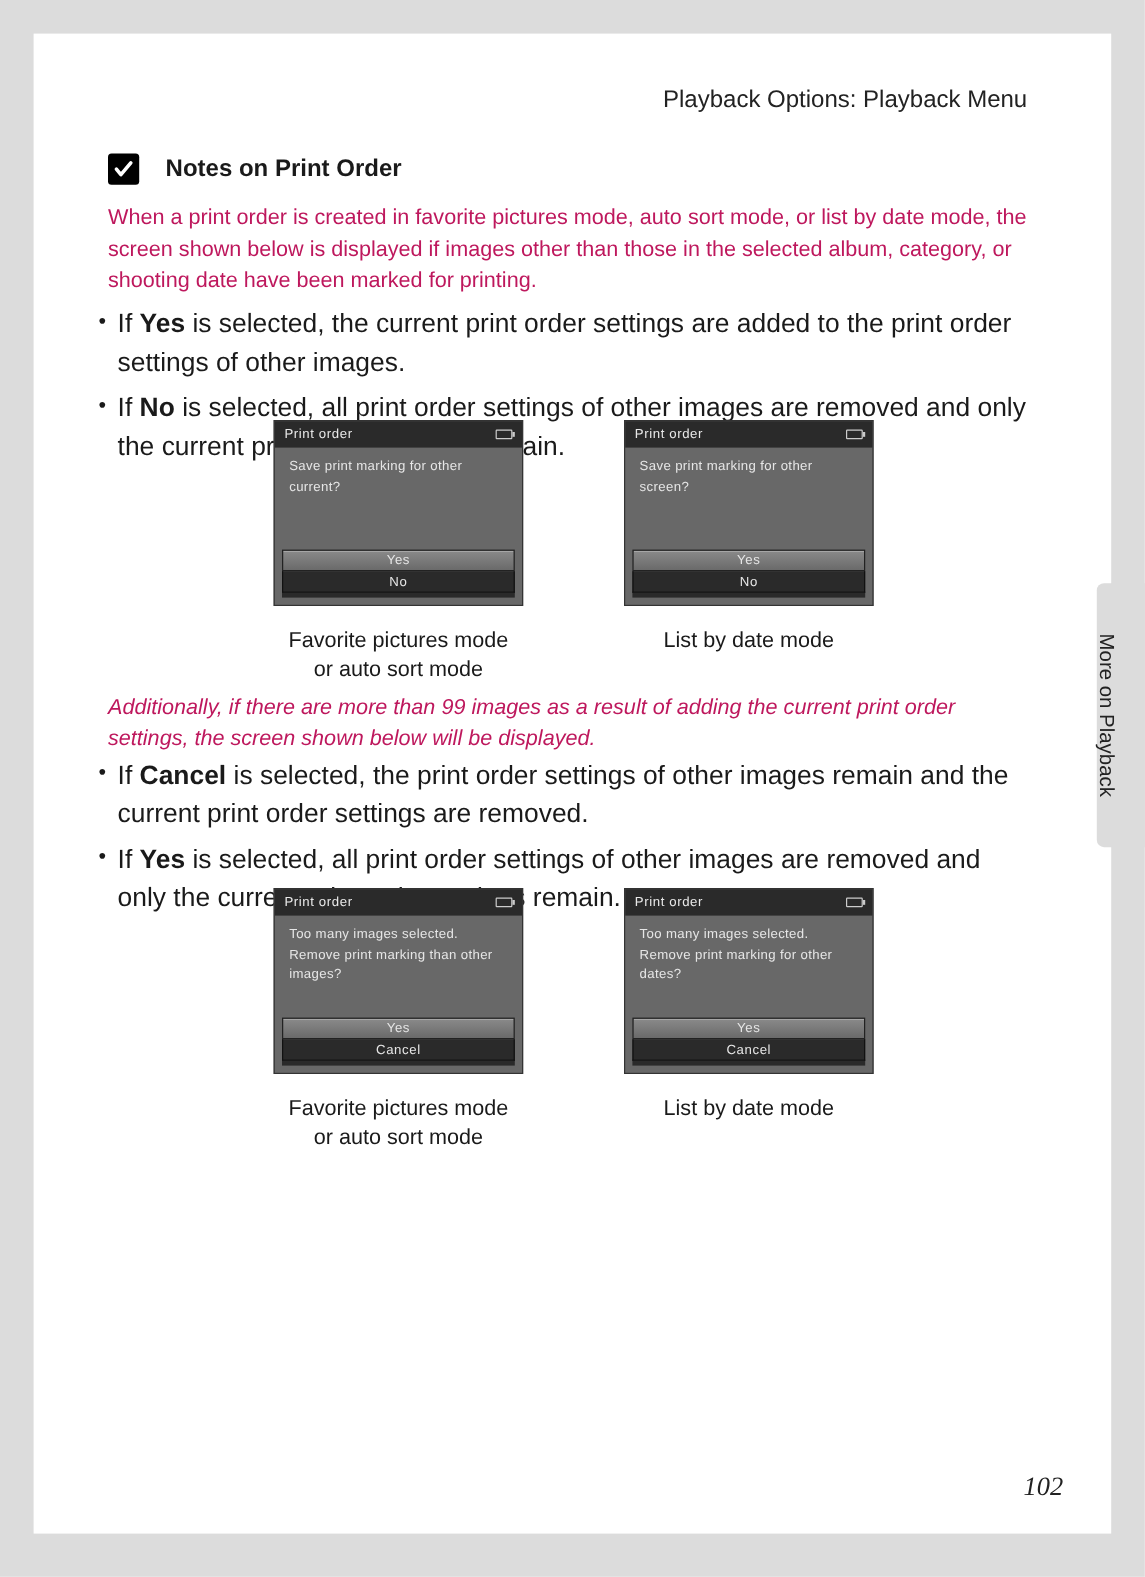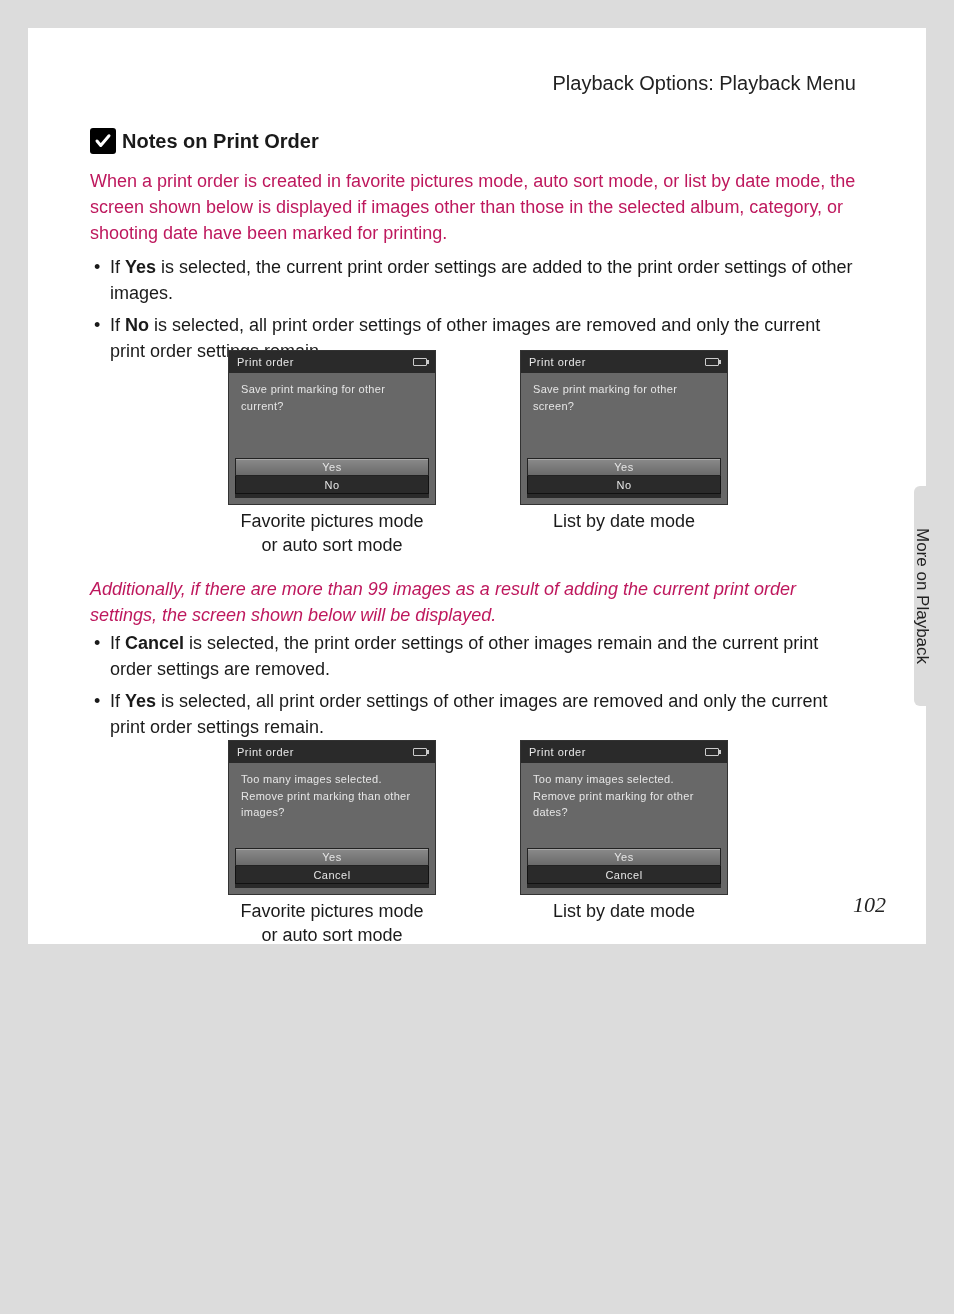--- a/index.html
+++ b/index.html
@@ -8,37 +8,37 @@
     background: #dcdcdc;
     font-family: "Segoe UI", "Helvetica Neue", Arial, sans-serif;
     color: #1a1a1a;
     position: relative;
   }
   .page {
     position: absolute;
     left: 28px;
     top: 28px;
     width: 898px;
-    height: 916px;
+    height: 1250px;
     background: #ffffff;
   }
   .header-title {
     position: absolute;
     top: 44px;
     right: 70px;
     font-size: 20px;
     color: #222;
   }
   .section-title {
     position: absolute;
     top: 100px;
     left: 62px;
     display: flex;
     align-items: center;
-    gap: 6px;
+    gap: 22px;
   }
   .check-icon {
     width: 26px;
     height: 26px;
     background: #000;
     border-radius: 3px;
     display: flex;
     align-items: center;
     justify-content: center;
   }
@@ -48,24 +48,24 @@
     position: absolute;
     left: 62px;
     right: 70px;
     font-size: 18px;
     line-height: 1.45;
     color: #be185d;
   }
   .para1 { top: 140px; }
   ul.bullets {
     position: absolute;
-    left: 62px;
+    left: 50px;
     right: 70px;
     list-style: none;
-    font-size: 18px;
+    font-size: 22px;
     line-height: 1.45;
   }
   ul.bullets li {
     position: relative;
     padding-left: 20px;
     margin-bottom: 6px;
   }
   ul.bullets li::before {
     content: "•";
     position: absolute;
@@ -153,21 +153,21 @@
   .screen-opt.unselected {
     background: #2a2a2a;
     border-left: 1px solid #111;
     border-right: 1px solid #111;
     border-bottom: 1px solid #111;
   }
   .bottom-bar { height: 4px; background: #2a2a2a; margin-top: 0; }
   .screen-caption {
     text-align: center;
     font-size: 18px;
-    margin-top: 4px;
+    margin-top: 16px;
     line-height: 1.35;
   }
 
   .side-tab {
     position: absolute;
     right: -28px;
     top: 458px;
     width: 40px;
     height: 220px;
     background: #dcdcdc;

